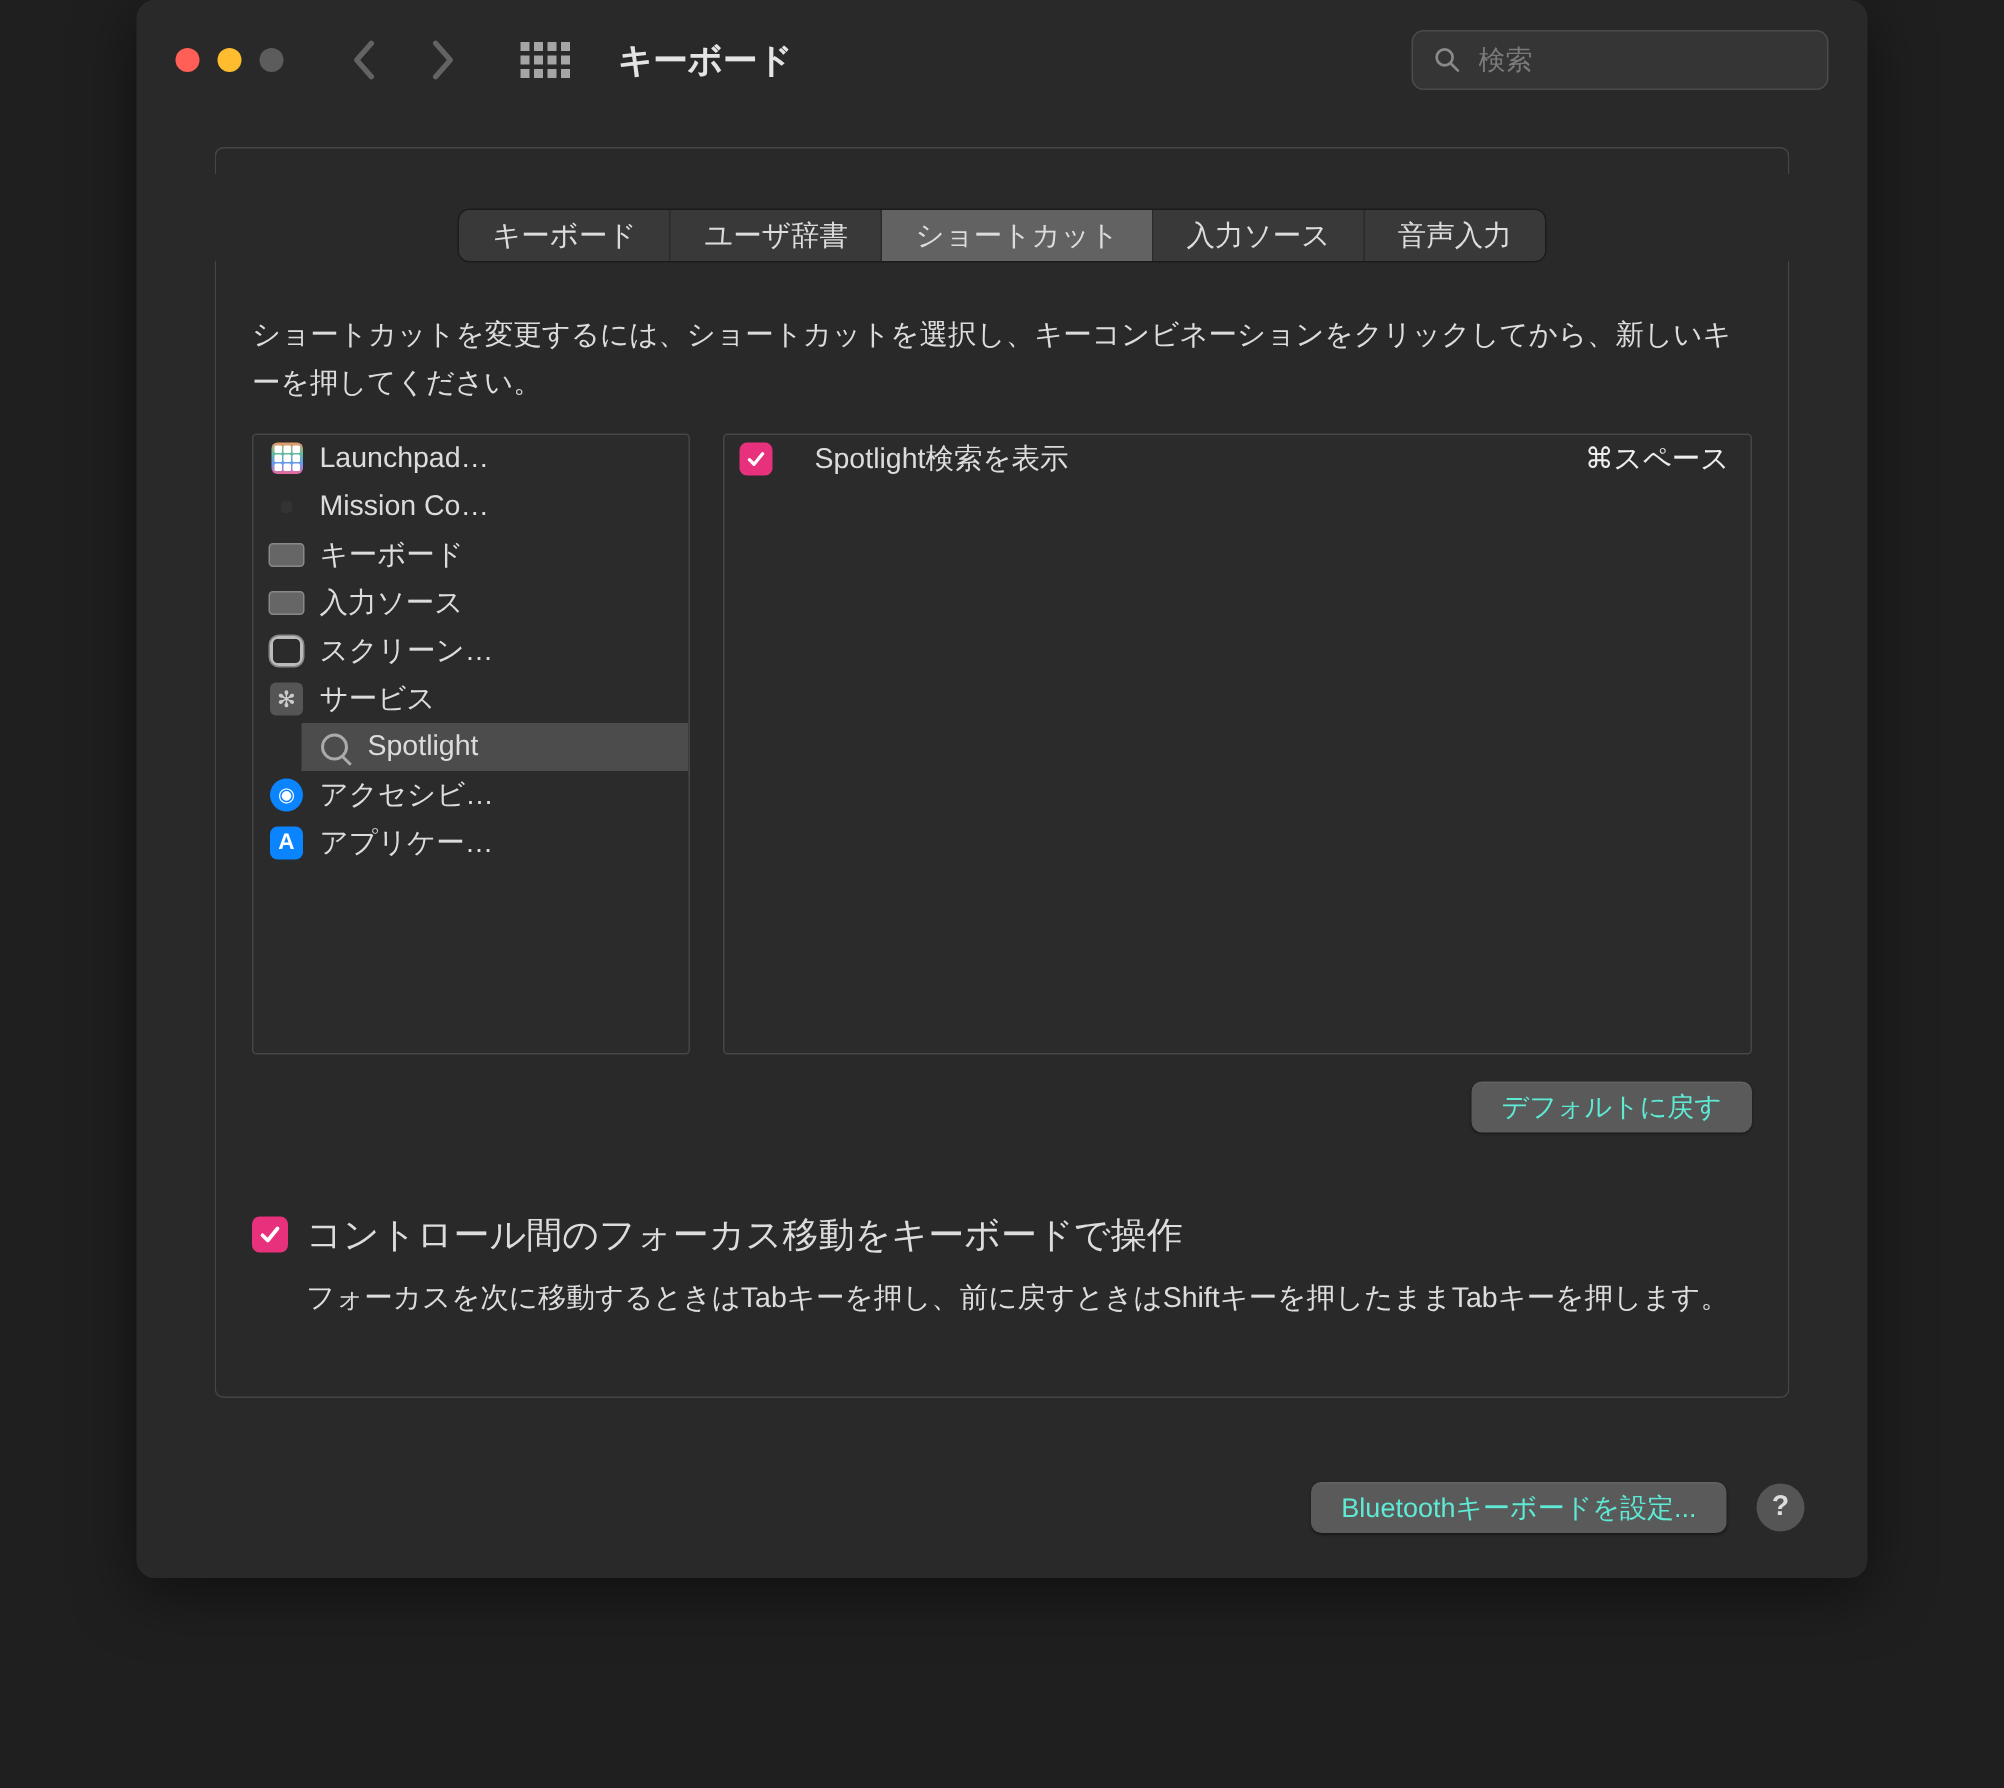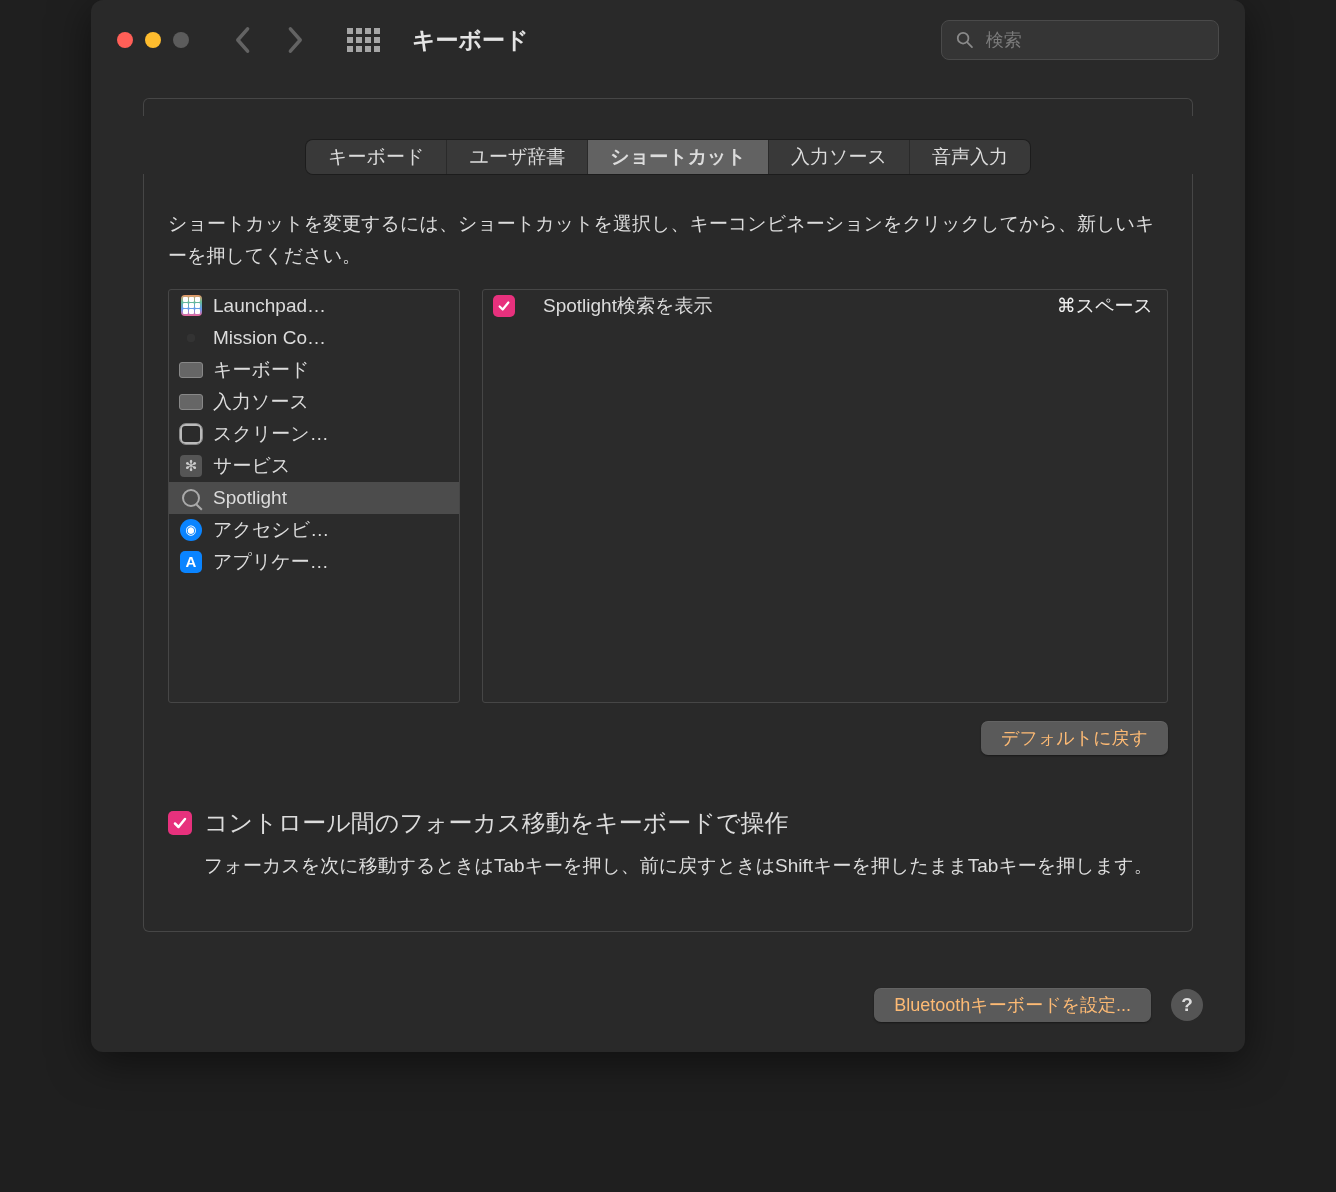--- a/index.html
+++ b/index.html
@@ -78,21 +78,21 @@
     box-shadow: 0 0 0 1px rgba(0,0,0,0.3);
   }
   .tab {
     padding: 4px 22px;
     font-size: 19px;
     background: var(--tab-bg);
     border-right: 1px solid #2a2a2a;
     cursor: default;
   }
   .tab:last-child { border-right: none; }
-  .tab.active { background: var(--tab-active); font-weight: bold; }
+  .tab.active { background: var(--tab-active); }
 
   
   .body-panel {
     margin: 0 52px 44px 52px;
     border: 1px solid var(--border);
     border-top: none;
     border-radius: 0 0 6px 6px;
     position: relative;
   }
   .tabs-overlap { margin-top: -18px; }
@@ -131,21 +131,21 @@
   .cat-item {
     display: flex; align-items: center;
     height: 32px;
     padding: 0 10px;
     gap: 10px;
     font-size: 19px;
     white-space: nowrap;
     overflow: hidden;
     text-overflow: ellipsis;
   }
-  .cat-item.selected { background: #4c4c4c; }
+  .cat-item.selected { background: #4c4c4c; margin-left: 32px; }
   .cat-icon {
     width: 24px; height: 22px;
     flex-shrink:0;
     display: flex; align-items: center; justify-content: center;
     font-size: 15px;
   }
   .cat-label { overflow:hidden; text-overflow:ellipsis; }
 
   
   .ico-launchpad { background: linear-gradient(#e96,#6b9,#69e,#e69); border-radius:4px; display:grid; grid-template-columns:repeat(3,5px); grid-template-rows:repeat(3,5px); gap:1px; padding:2px;}
@@ -183,21 +183,21 @@
   .sc-row.selected .sc-keys { color:#fff; }
 
   
   .restore-row { display:flex; justify-content:flex-end; margin-top: 18px; }
   .btn {
     background: var(--btn);
     border: none;
     border-radius: 7px;
     padding: 5px 20px;
     font-size: 18px;
-    color: #fdba74;
+    color: #5eead4;
     box-shadow: 0 1px 0 rgba(255,255,255,0.06) inset, 0 1px 2px rgba(0,0,0,0.4);
   }
 
   
   .bottom-check { display:flex; align-items:center; gap:12px; margin-top: 52px; font-size:24px;}
   .check {
     width:24px;height:24px;border-radius:5px;background:var(--accent);
     display:flex;align-items:center;justify-content:center;flex-shrink:0;
   }
   .bottom-desc { margin: 10px 0 24px 36px; font-size:19px; line-height:1.8; color:#ddd;}

